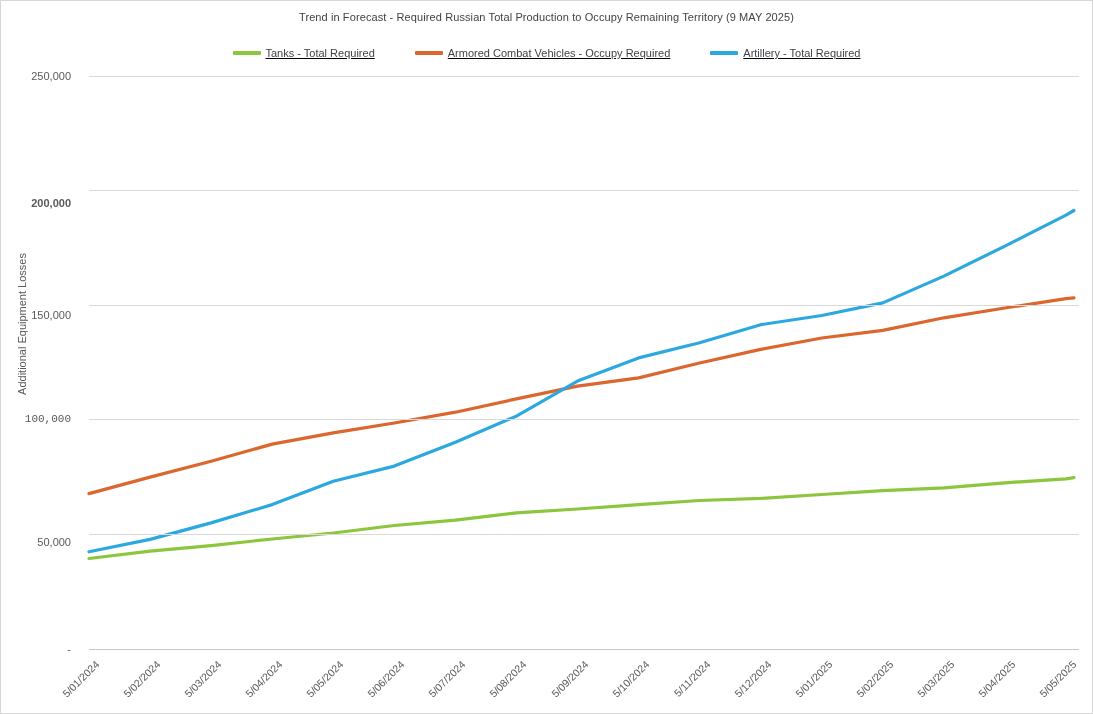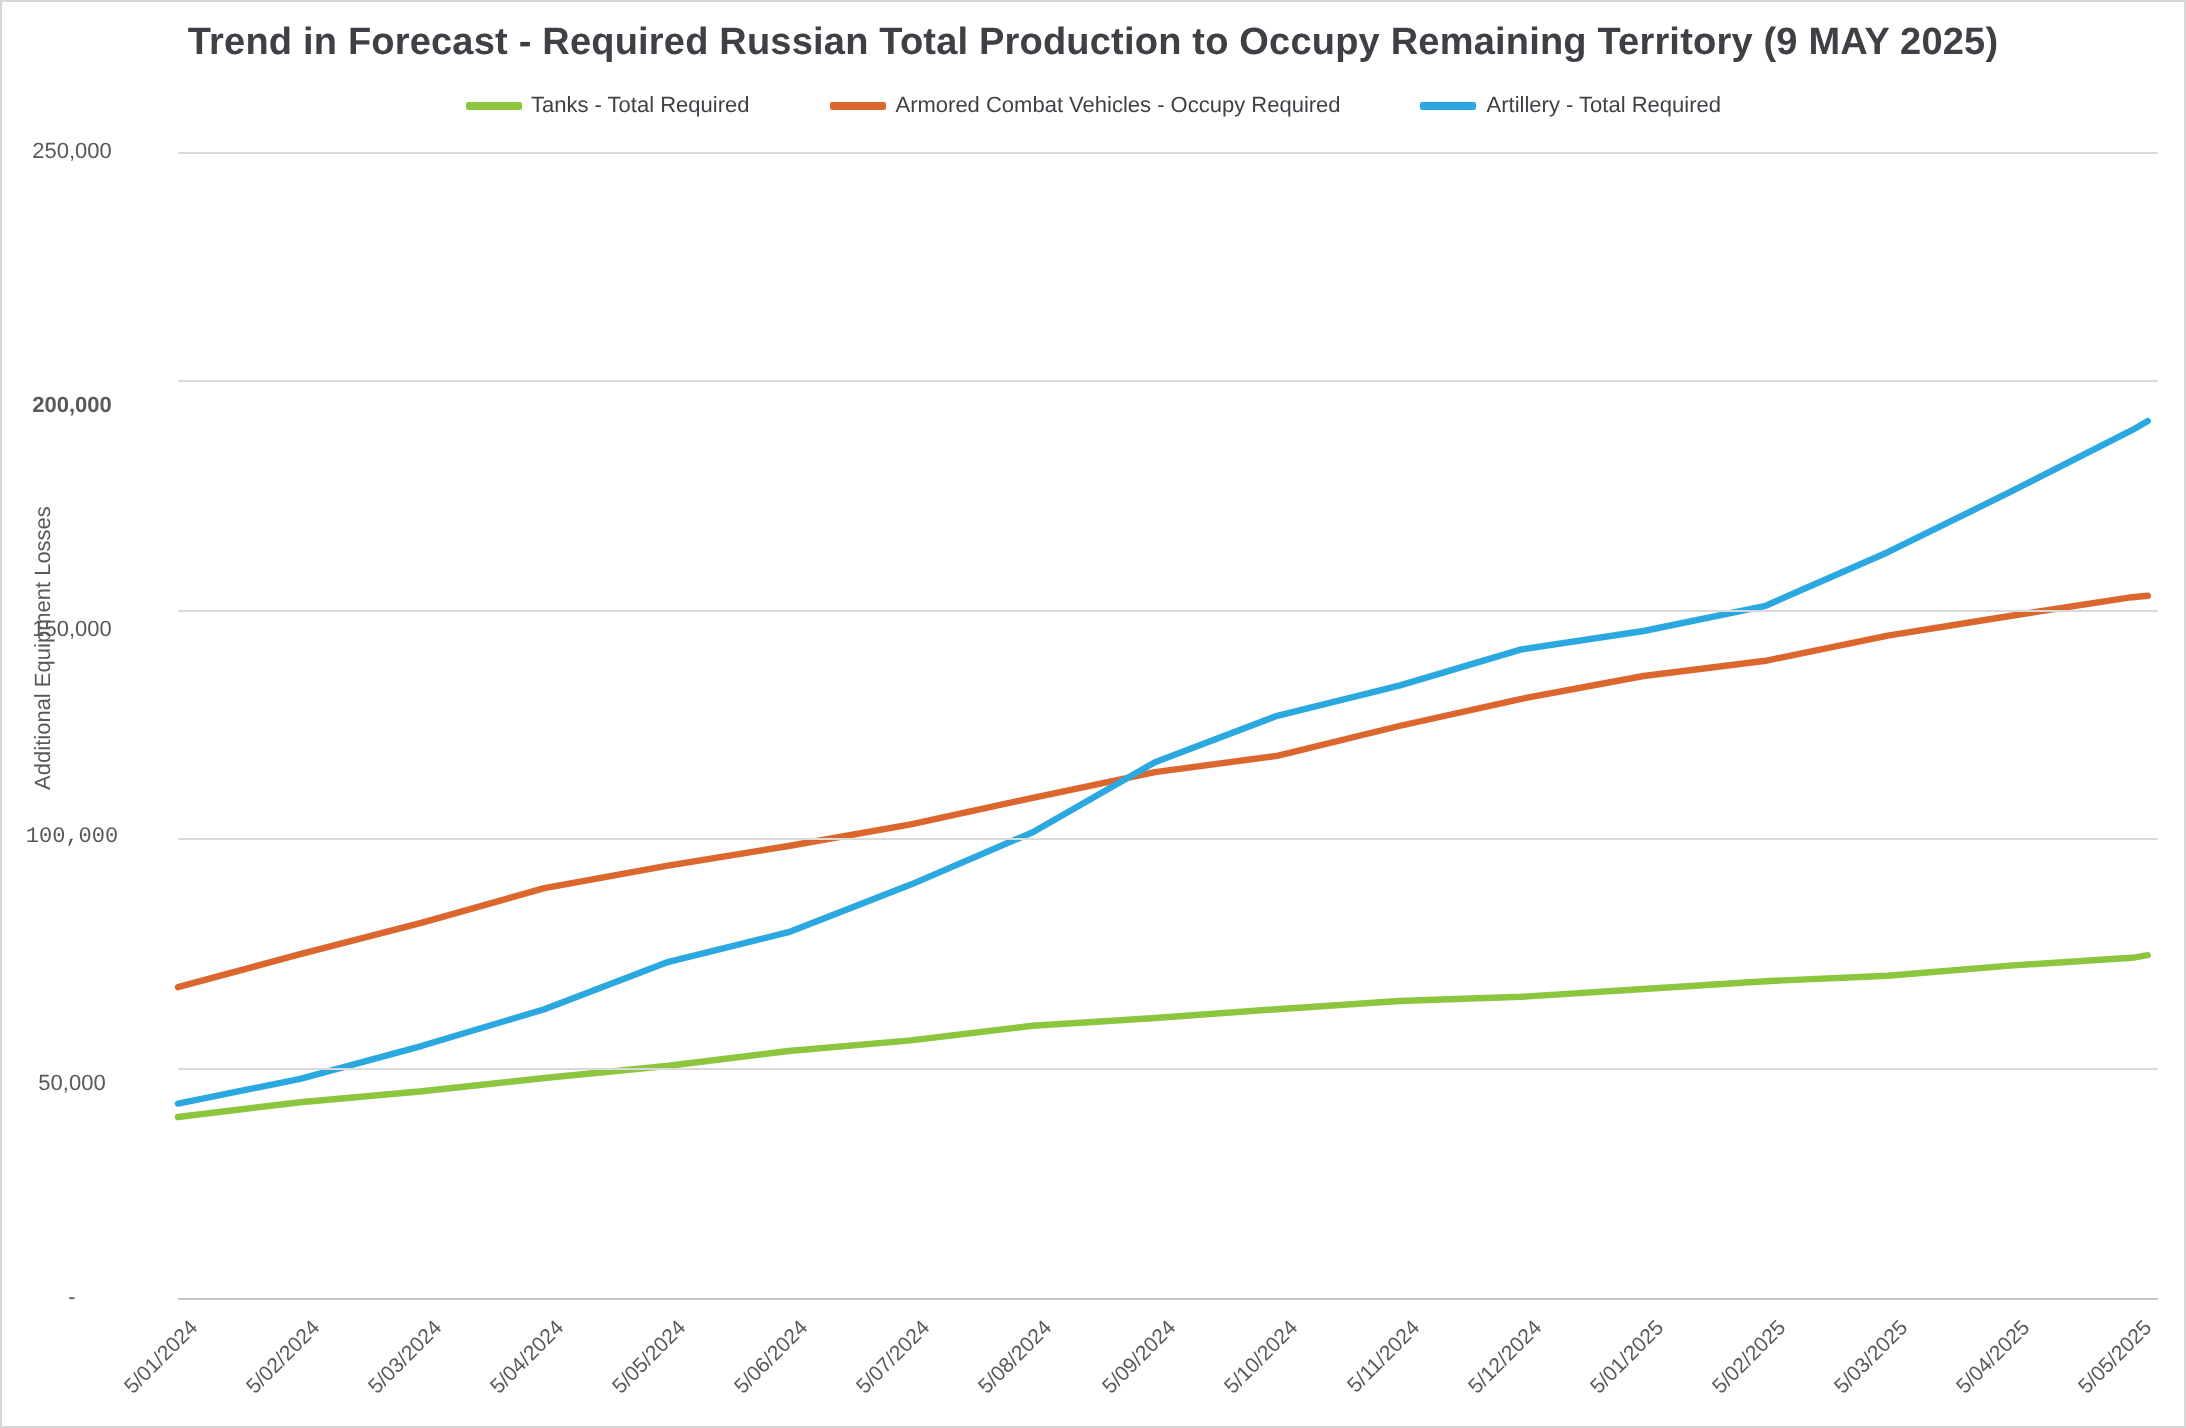--- a/index.html
+++ b/index.html
@@ -3,33 +3,33 @@
 <meta charset="utf-8">
 <style>
   * { margin:0; padding:0; box-sizing:border-box; }
   html,body { background:#fff; font-family:"Liberation Sans", sans-serif; }
   #chart-canvas {
     position:relative; width:1093px; height:714px;
     background:#fff; border:1px solid #d7d7d7; overflow:hidden;
   }
   .chart-title {
     position:absolute; top:10px; left:0; width:100%;
-    text-align:center; font-size:19px; color:#3f3f46; letter-spacing:0.1px;font-weight:bold;
+    text-align:center; font-size:11px; color:#3f3f46; letter-spacing:0.1px;
   }
   .legend {
     position:absolute; top:46px; left:0; width:100%;
-    display:flex; justify-content:center; align-items:center; gap:40px;
+    display:flex; justify-content:center; align-items:center; gap:40px;text-decoration:underline;
   }
   .legend-item { display:flex; align-items:center; gap:5px; cursor:default; }
   .legend-swatch { width:28px; height:3.5px; border-radius:1px; }
   .legend-label { font-size:11px; color:#3f3f46; }
   .gridline { position:absolute; left:88px; width:990px; height:1px; background:#d9d9d9; }
   .gridline.zero { background:#c6c6c6; }
   .ytick {
-    position:absolute; left:0; width:70px; text-align:center;
+    position:absolute; left:0; width:70px; text-align:right;
     font-size:11px; color:#595959;
   }
   .xtick {
     position:absolute; width:200px; text-align:right;
     font-size:10.5px; color:#595959;
     transform-origin:100% 0; transform:rotate(-45deg);
     white-space:nowrap;
   }
   .y-axis-title {
     position:absolute; left:21px; top:323px;

